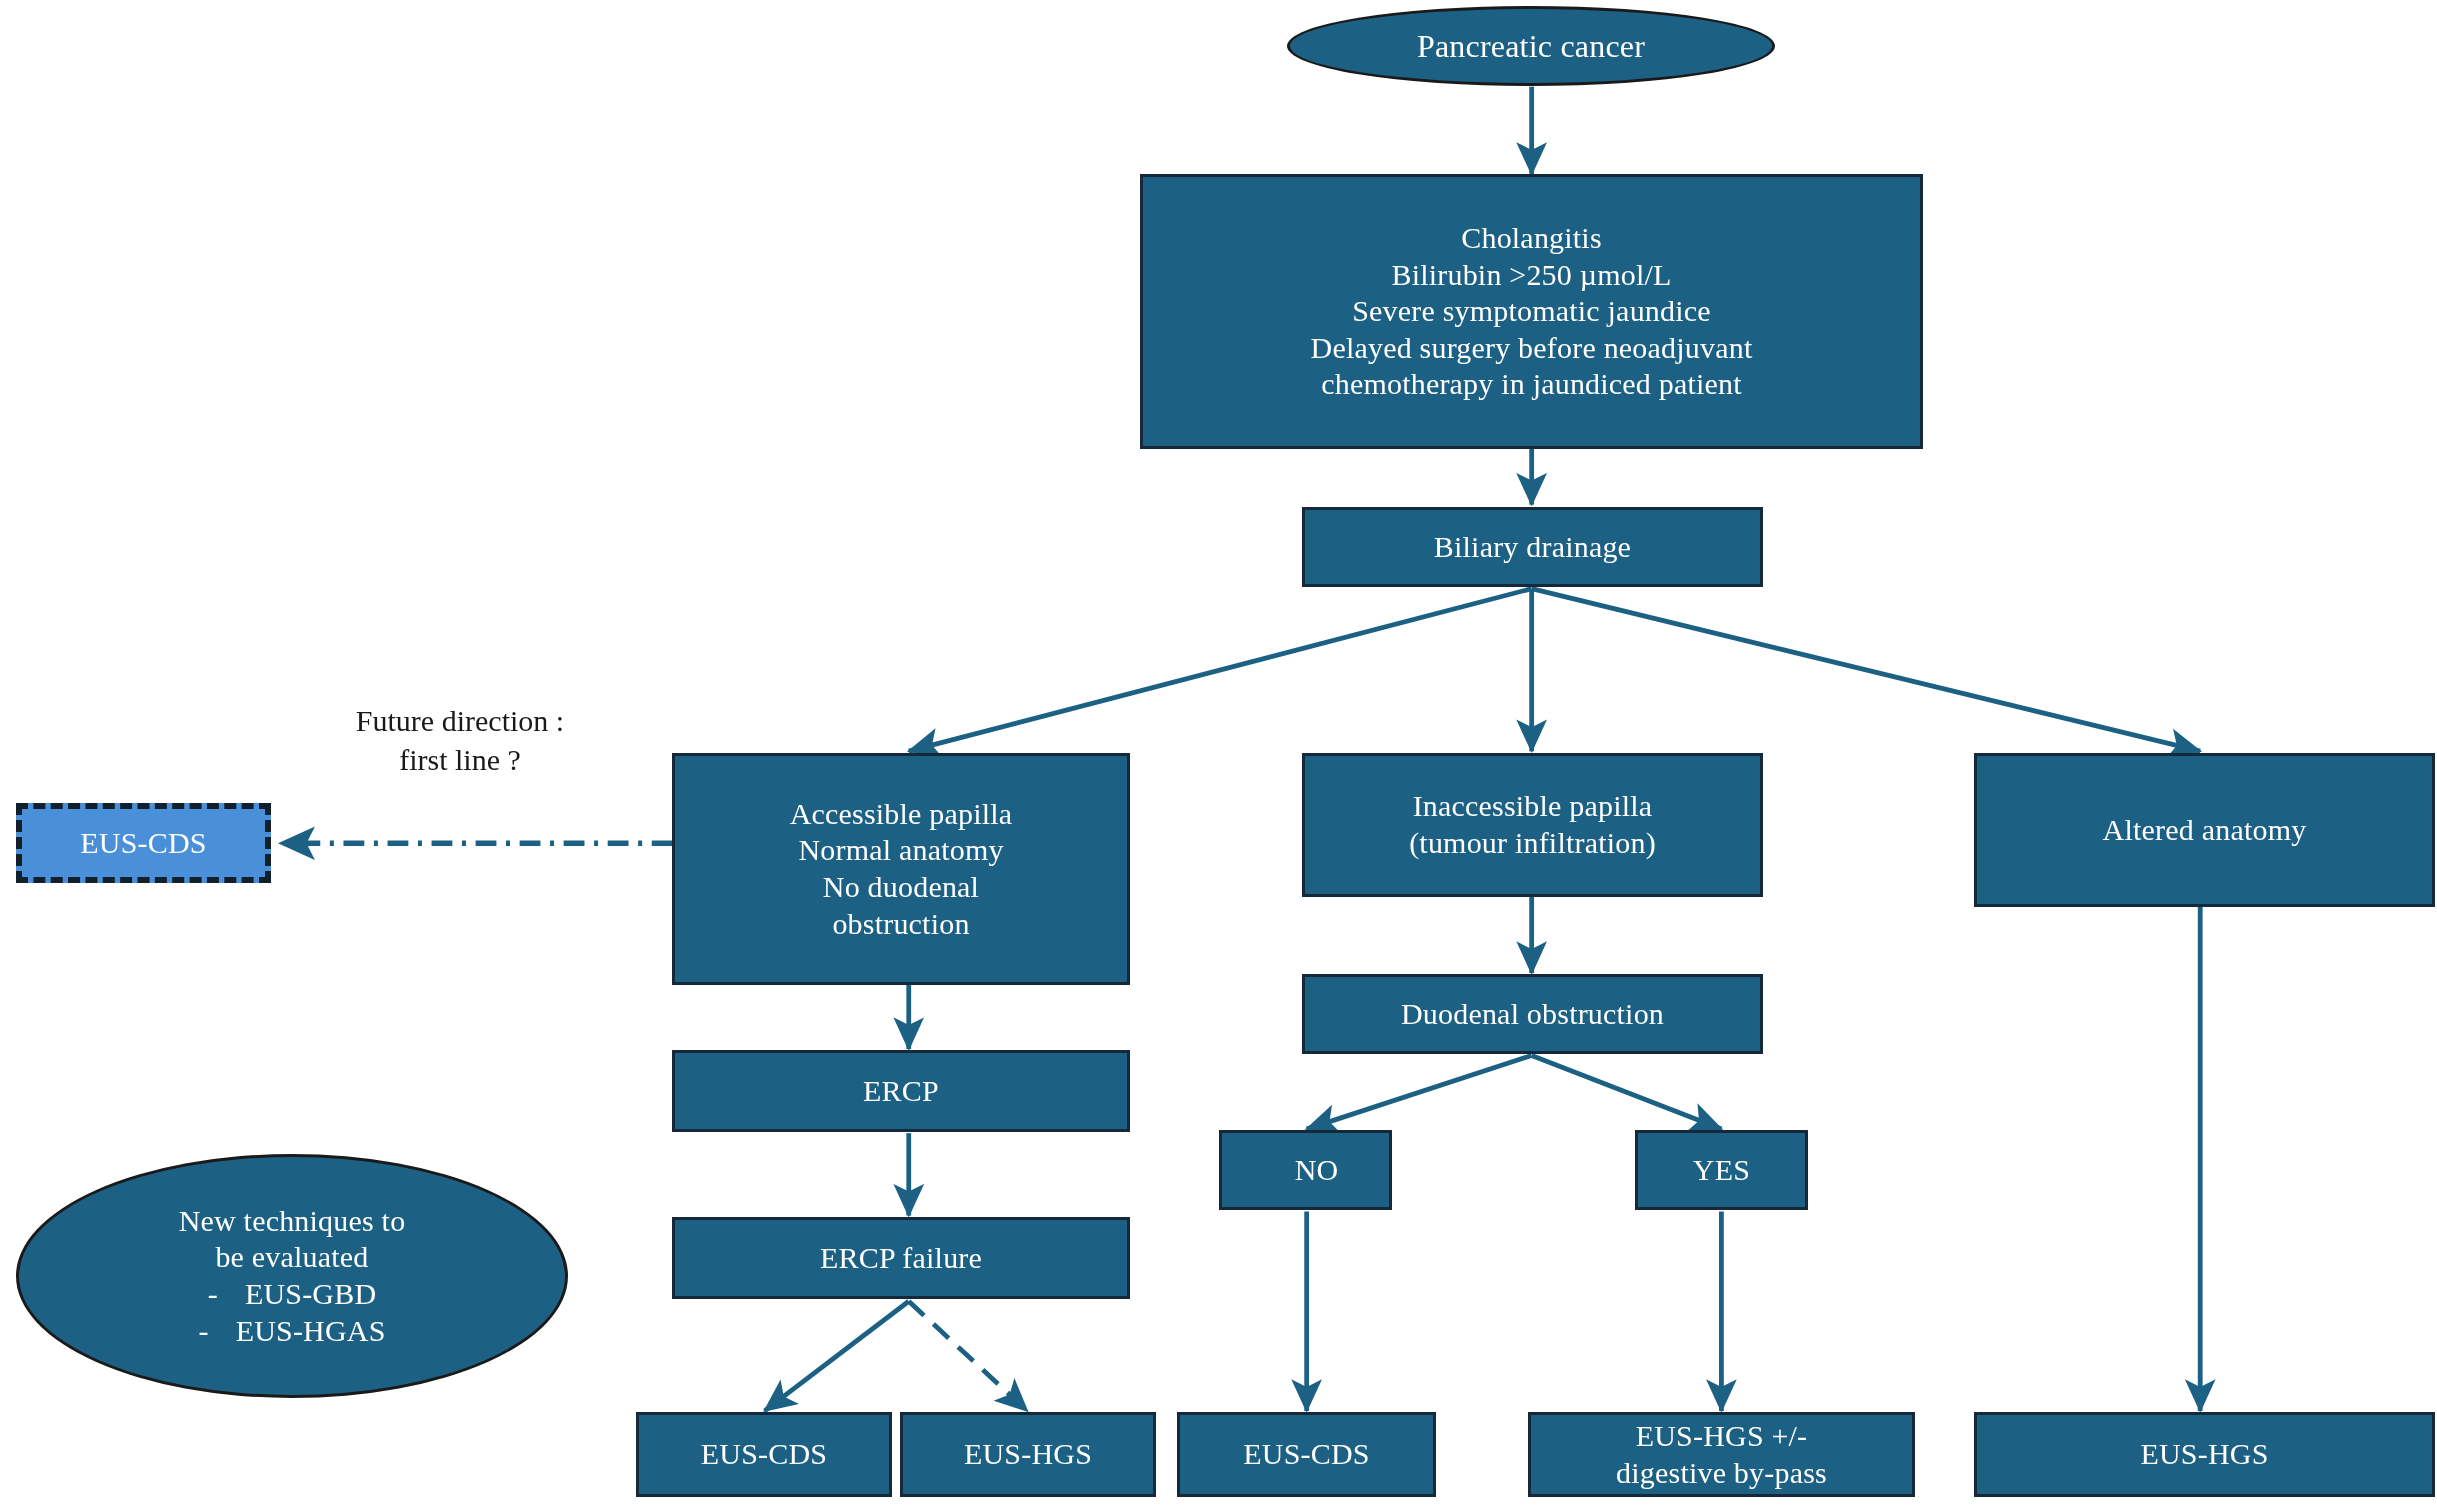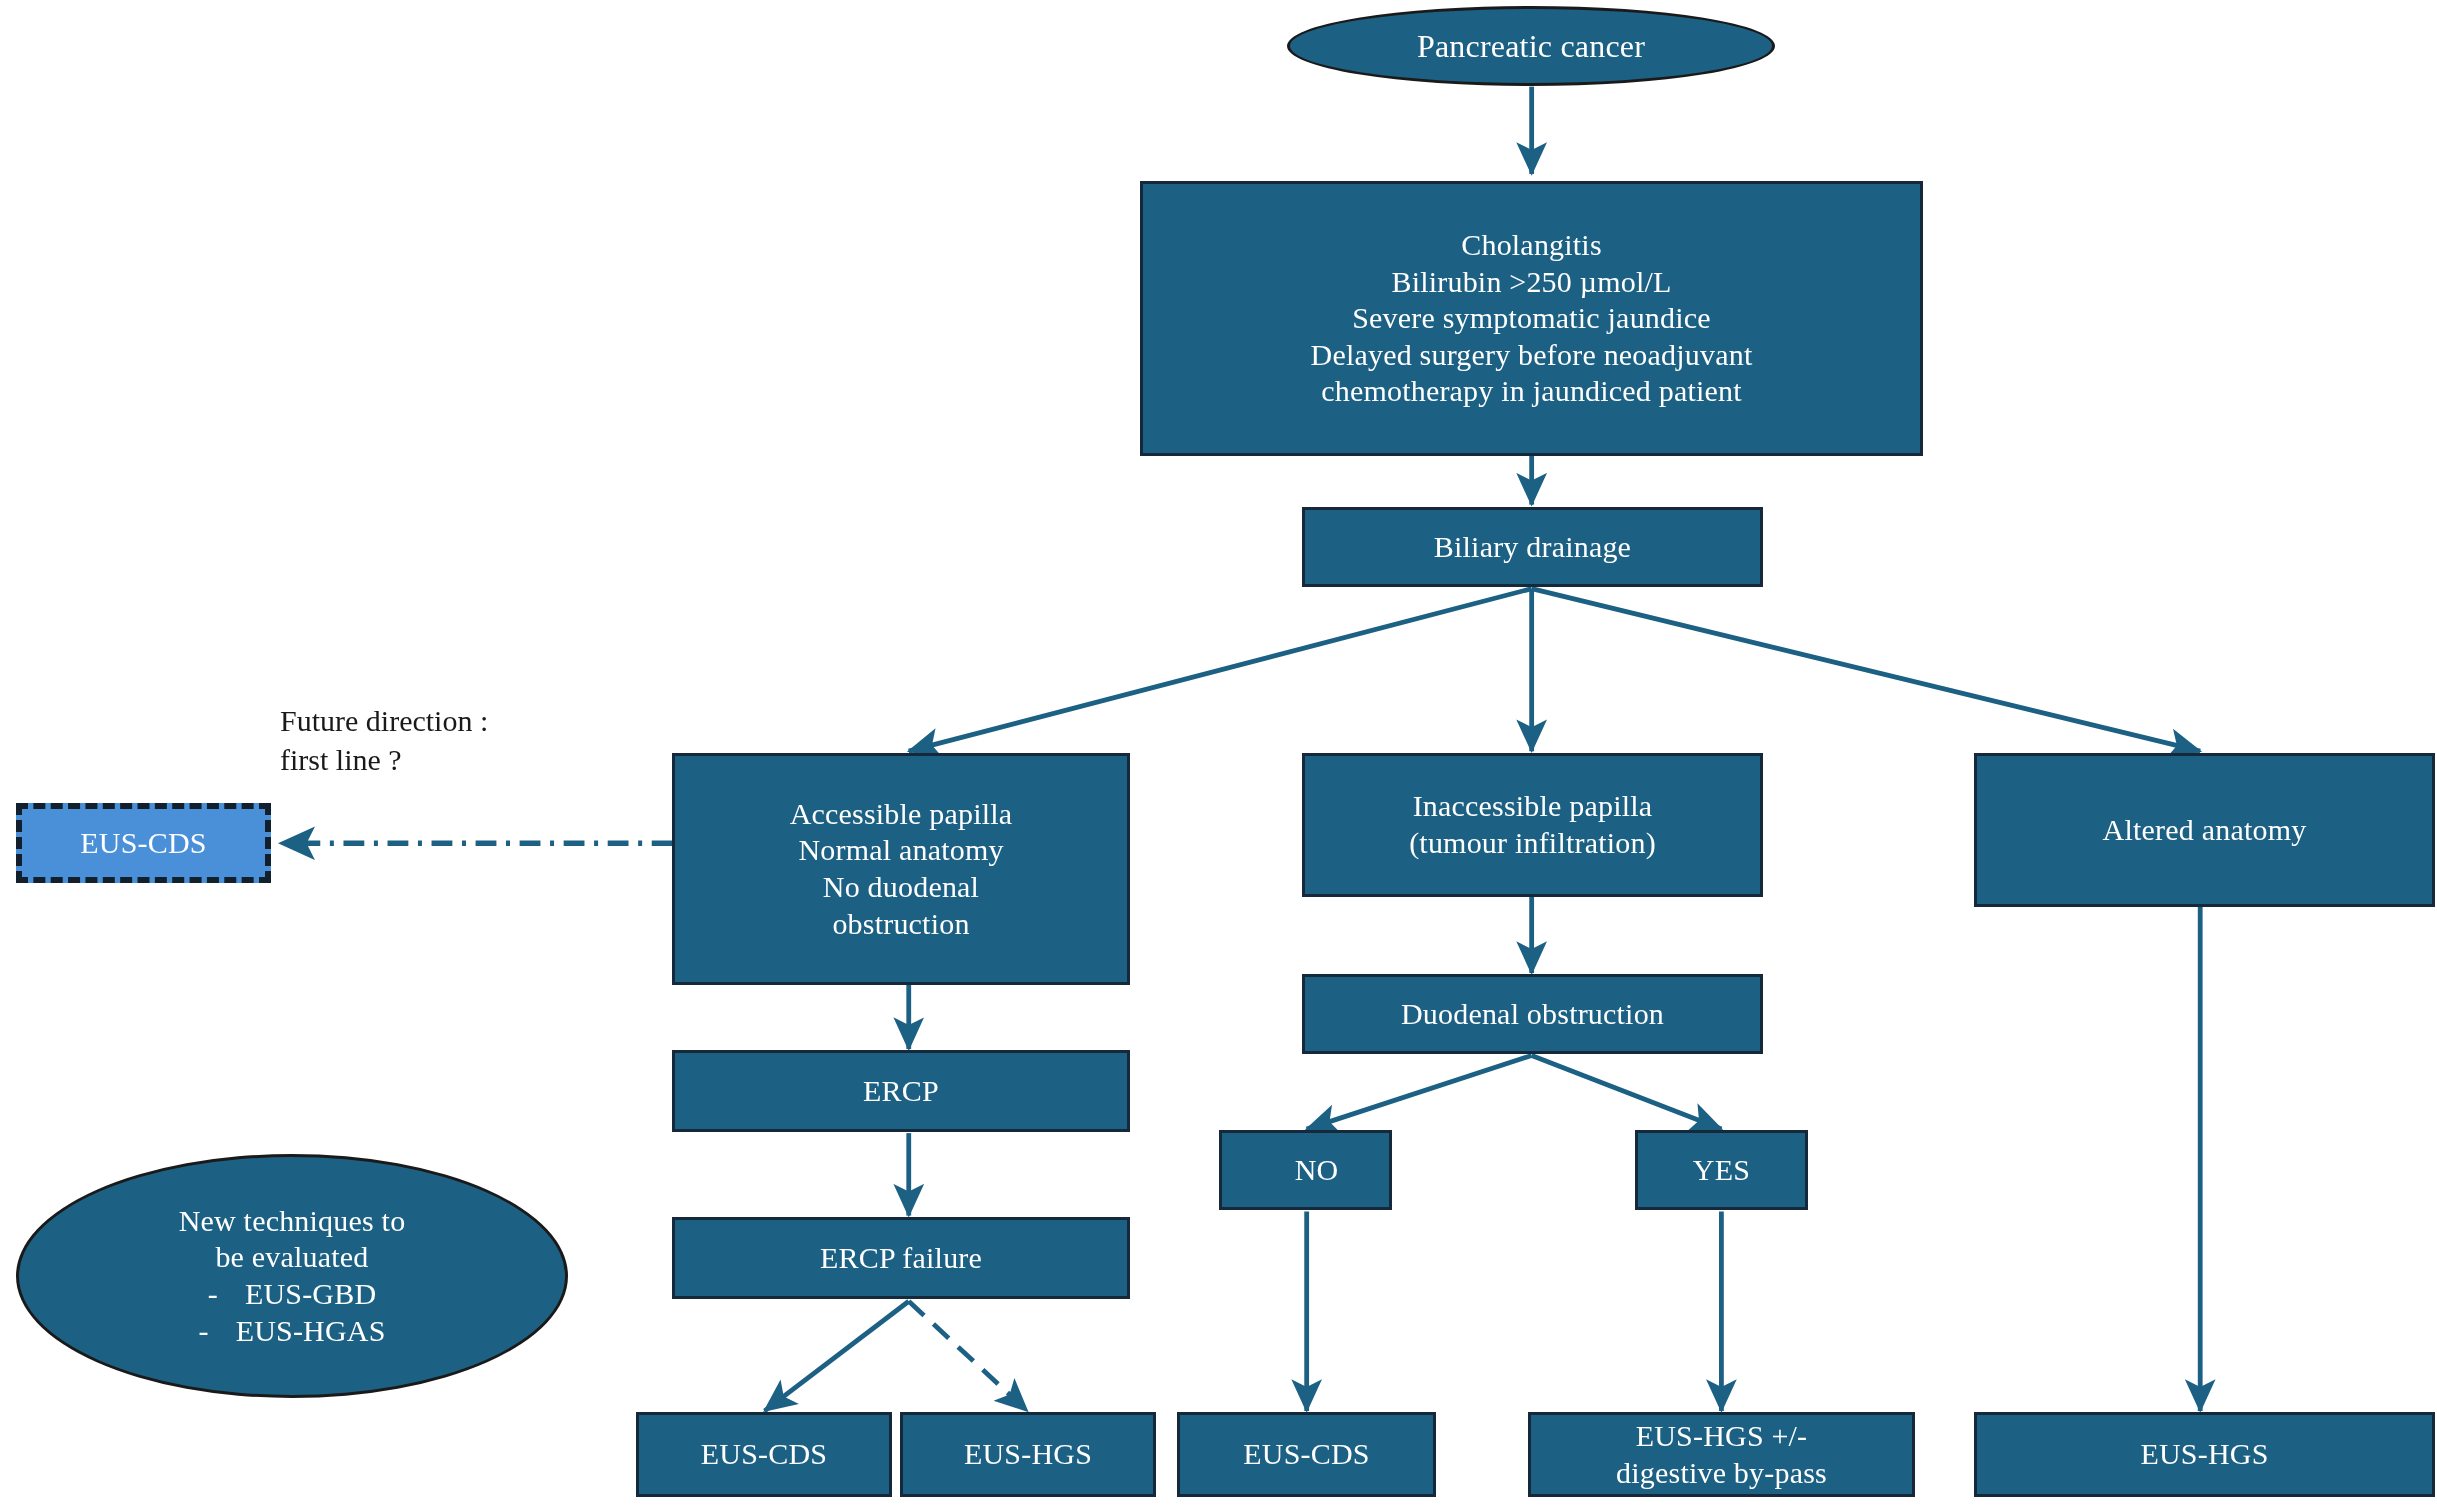--- a/index.html
+++ b/index.html
@@ -42,20 +42,21 @@
     border-radius: 50%;
     border: 3.2px solid #1a1a1a;
   }
   .node.highlight {
     background: #4a90d9;
     border: 6.4px dashed #12202e;
   }
   .plain-label {
     position: absolute;
     color: #1a1a1a;
+    text-align: center;
     line-height: 1.3;
     z-index: 2;
   }
   .bullet-line {
     display: flex;
     justify-content: center;
     gap: 27px;
     white-space: pre;
   }
 </style>
@@ -104,21 +105,21 @@
 
     <line x1="2748" y1="1132" x2="2748" y2="1762" stroke="#1c6184" stroke-width="6" marker-end="url(#arrowhead)"></line>
 
     <line x1="840" y1="1053" x2="350" y2="1053" stroke="#1c6184" stroke-width="7" stroke-dasharray="26 12 5 12" marker-end="url(#arrowheadL)"></line>
   </svg>
 
   <div class="node ellipse" style="left:1287px; top:6.4px; width:488px; height:80px; font-size:32px;">
     <span class="txt">Pancreatic cancer</span>
   </div>
 
-  <div class="node" style="left:1140px; top:174px; width:783px; height:275px; font-size:30px;margin-top:7px;">
+  <div class="node" style="left:1140px; top:174px; width:783px; height:275px; font-size:30px;">
     <span class="txt">
       <span>Cholangitis</span><br>
       <span>Bilirubin &gt;250 µmol/L</span><br>
       <span>Severe symptomatic jaundice</span><br>
       <span>Delayed surgery before neoadjuvant</span><br>
       <span>chemotherapy in jaundiced patient</span>
     </span>
   </div>
 
   <div class="node" style="left:1302px; top:507px; width:461px; height:80px; font-size:30px;">

